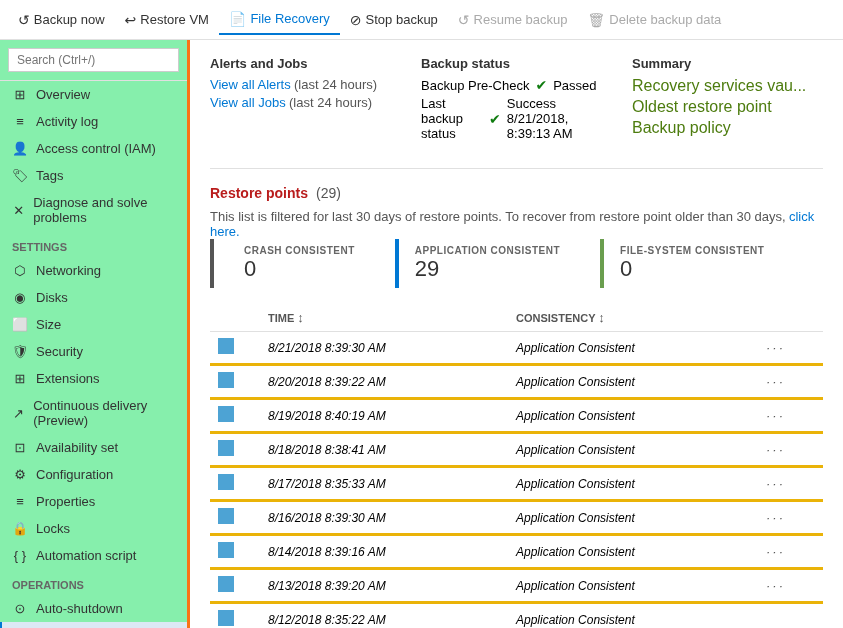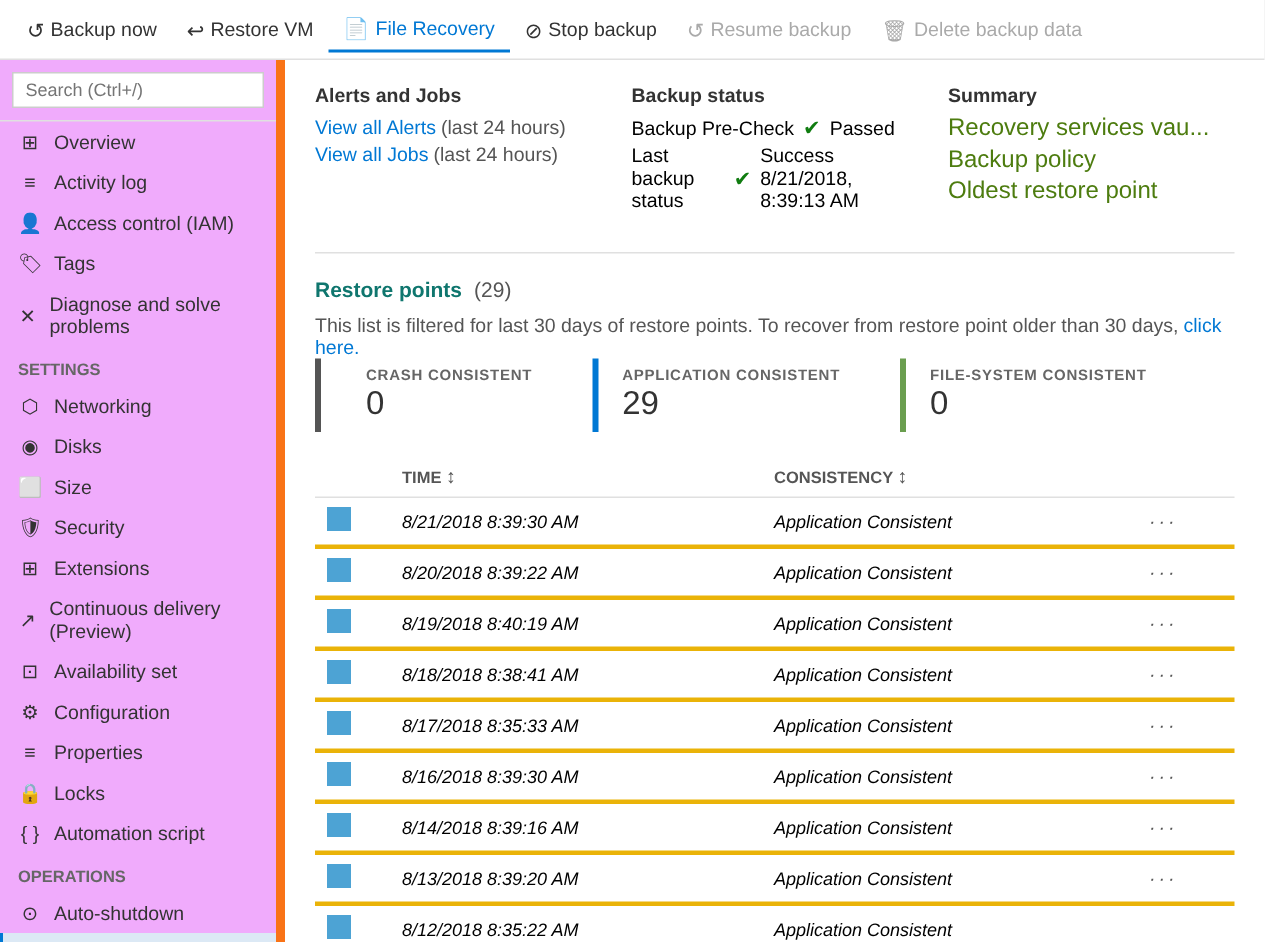--- a/index.html
+++ b/index.html
@@ -27,22 +27,22 @@
     
     .main-layout {
       display: flex;
       flex: 1;
       overflow: hidden;
     }
 
     
     .sidebar {
       width: 190px;
-      background: #f0abfc;
-      border-right: 6px solid #f97316;
+      background: #86efac;
+      border-right: 3px solid #f97316;
       overflow-y: auto;
       flex-shrink: 0;
     }
     .sidebar-search {
       padding: 8px;
       border-bottom: 1px solid #e0e0e0;
     }
     .sidebar-search input {
       width: 100%; padding: 4px 8px; border: 1px solid #ccc;
       font-size: 12px; color: #333;
@@ -80,21 +80,21 @@
     }
     .alerts-section a, .backup-status-section a {
       display: block; color: #0078d4; text-decoration: none; font-size: 12px; margin-bottom: 3px;
     }
     .status-row { display: flex; align-items: center; gap: 6px; margin-bottom: 3px; font-size: 12px; }
     .status-check { color: #107c10; font-size: 14px; }
     .summary-section p { font-size: 16px; color: #4d7c0f; margin-bottom: 3px; }
 
     
     .restore-header { display: flex; align-items: center; gap: 8px; margin-bottom: 8px; }
-    .restore-header h2 { font-size: 14px; font-weight: 600; color: #0f766e; }
+    .restore-header h2 { font-size: 14px; font-weight: 600; color: #b91c1c; }
     .info-text { font-size: 12px; color: #555; }
     .info-text a { color: #0078d4; text-decoration: none; }
 
     
     .consistency-cards {
       display: flex; gap: 0; margin-bottom: 16px;
     }
     .consistency-card {
       border-left: 4px solid #ccc;
       padding: 6px 16px;
@@ -256,22 +256,22 @@
         </div>
         <div class="status-row">
           <span>Last backup status</span>
           <span class="status-check">✔</span>
           <span>Success 8/21/2018, 8:39:13 AM</span>
         </div>
       </div>
       <div class="summary-section">
         <h3>Summary</h3>
         <p>Recovery services vau...</p>
+        <p>Oldest restore point</p>
         <p>Backup policy</p>
-        <p>Oldest restore point</p>
       </div>
     </div>
 
     <div class="restore-header">
       <h2>Restore points</h2>
       <span style="font-size:14px;font-weight:400;color:#555;">(29)</span>
     </div>
     <p class="info-text">
       <span>This list is filtered for last 30 days of restore points. To recover from restore point older than 30 days,</span>
       <a href="#">click here.</a>

